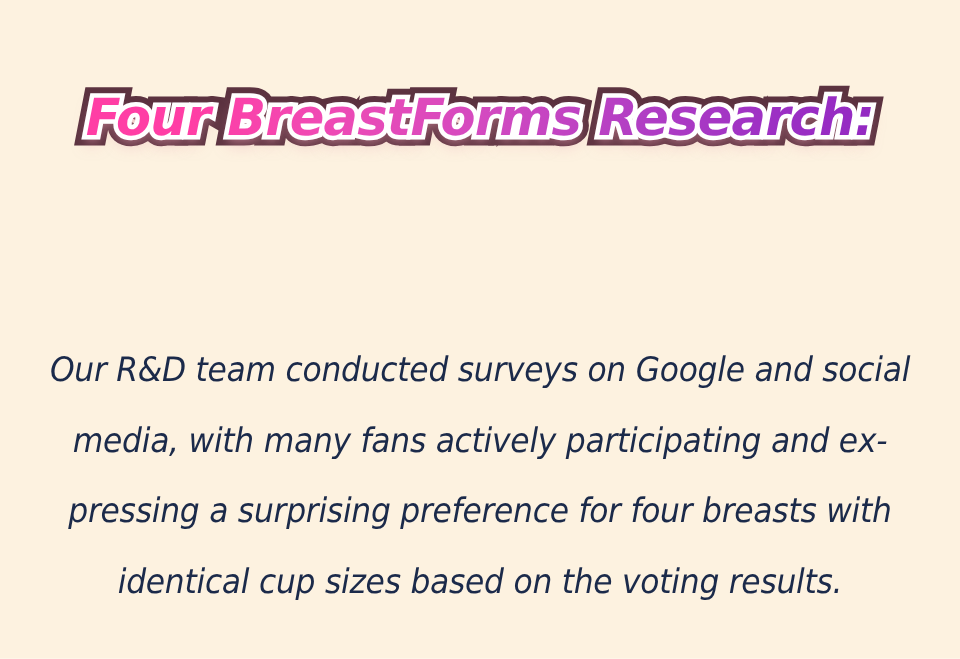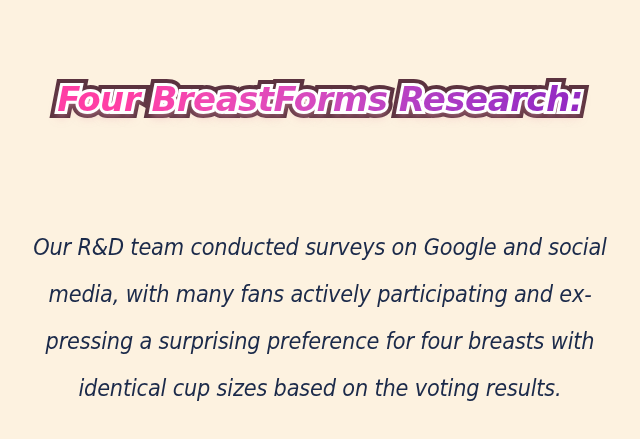--- a/index.html
+++ b/index.html
@@ -18,21 +18,21 @@
     width: 640px;
     height: 439px;
     background: #fdf2e0;
     overflow: hidden;
   }
 
   
   #title-block {
     position: absolute;
     left: 0;
-    top: 71px;
+    top: 51px;
     width: 640px;
     text-align: center;
   }
 
   .title-line {
     position: relative;
     display: block;
     height: 70px;
     line-height: 70px;
     white-space: nowrap;

